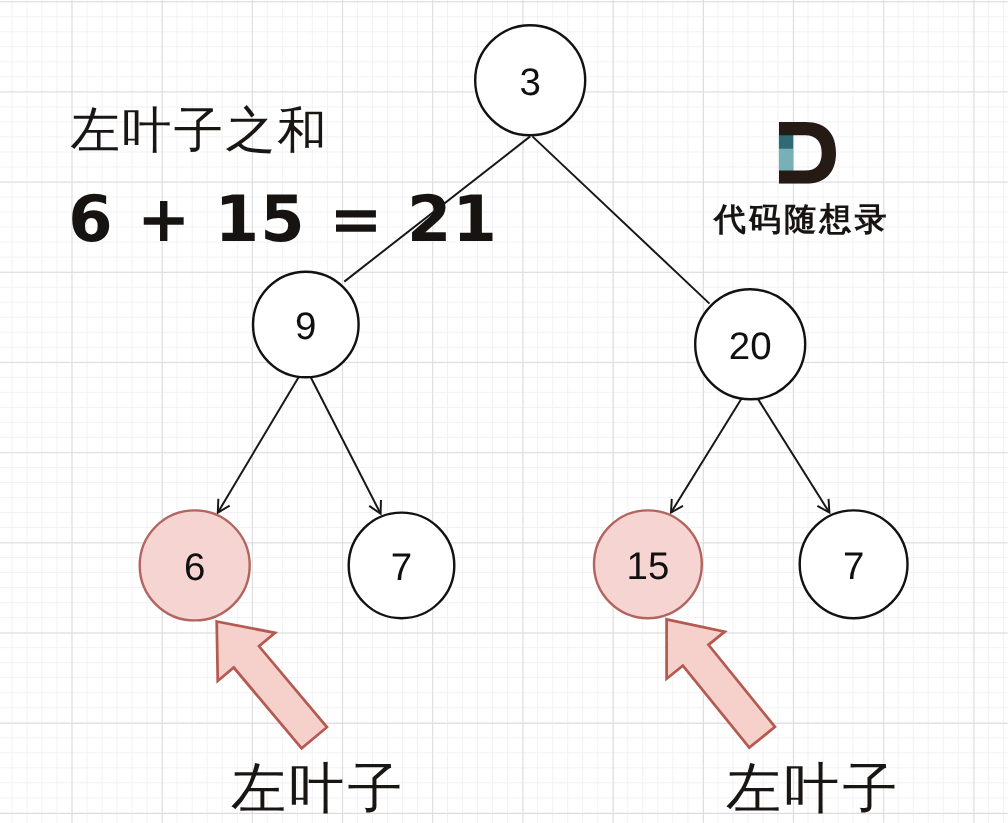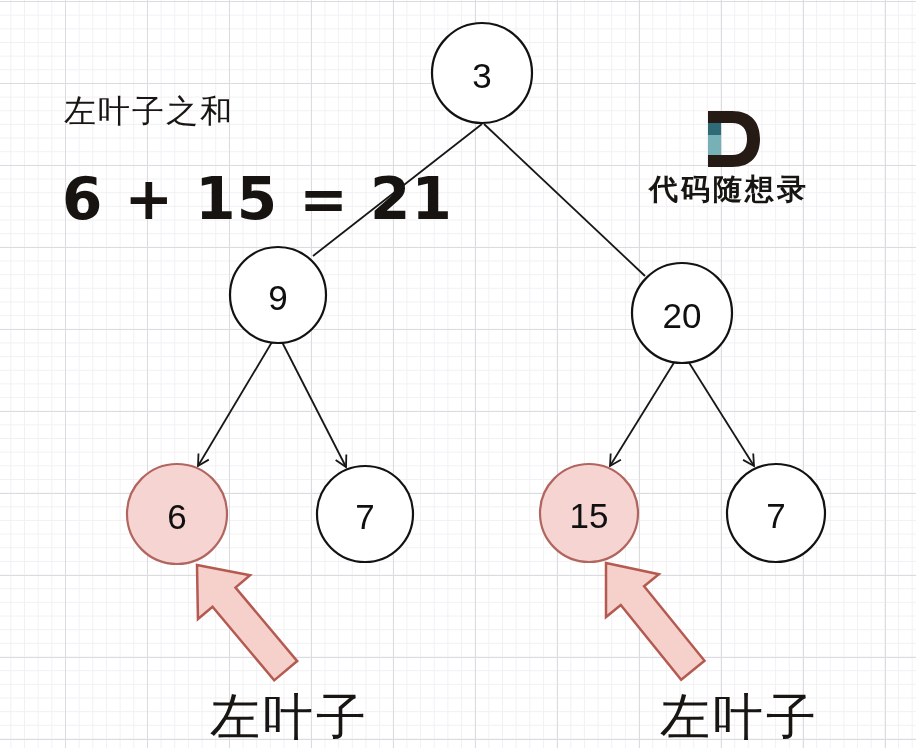--- a/index.html
+++ b/index.html
@@ -20,42 +20,42 @@
       linear-gradient(0deg, #f1f1f4 1px, transparent 1px);
     background-size: 82px 100%, 100% 82px, 13.67px 100%, 100% 13.67px;
     background-position: 65px 0, 0 2px, 65px 0, 0 2px;
   }
   .abs { position: absolute; }
 
   
   .anno-line1 {
     left: 64px; top: 94px;
     font-family: "DejaVu Serif", serif;
-    font-size: 32px;
+    font-size: 45px;
     line-height: 1.1;
     color: #181512;
     letter-spacing: 2px;
     white-space: nowrap;
   }
   .anno-line2 {
     left: 62px; top: 144px;
     font-family: "DejaVu Sans", sans-serif;
     font-weight: 700;
     font-size: 58px;
     line-height: 1.1;
     color: #161310;
     letter-spacing: 1px;
     white-space: nowrap;
     margin-top: 24px;
   }
 
   
   .brand-mark { left: 708px; top: 111px; width: 52px; height: 56px; }
   .brand-name {
-    left: 636px; top: 170px; width: 186px;
+    left: 636px; top: 180px; width: 186px;
     font-family: "DejaVu Serif", serif;
     font-weight: 700;
     font-size: 29px;
     color: #171411;
     text-align: center;
     letter-spacing: 3px;
     white-space: nowrap;
   }
 
   

